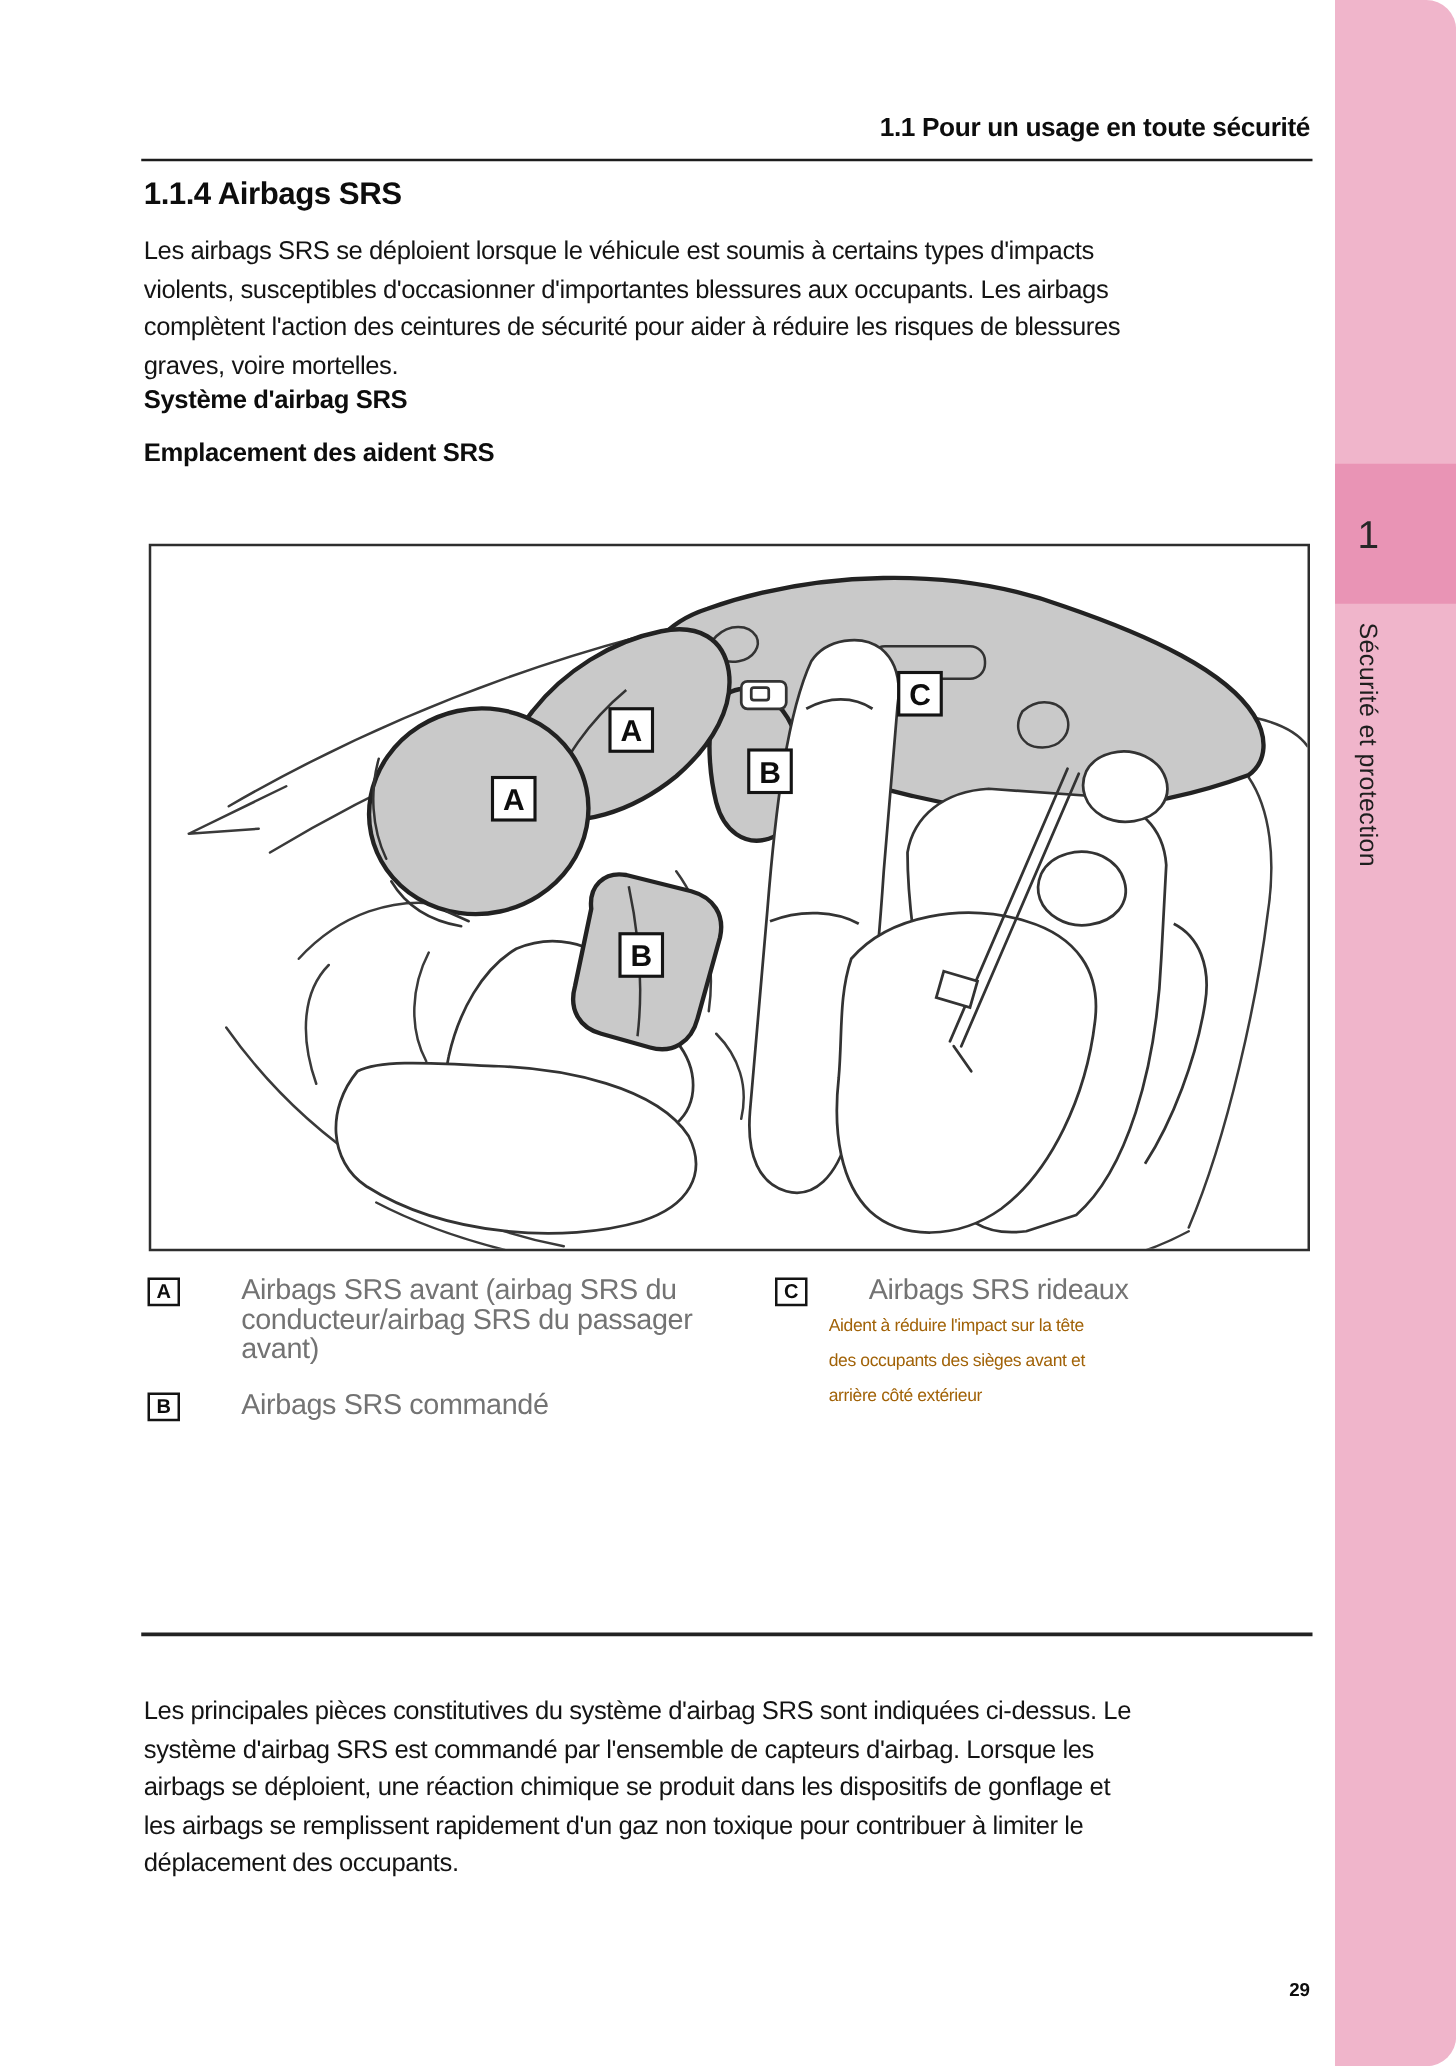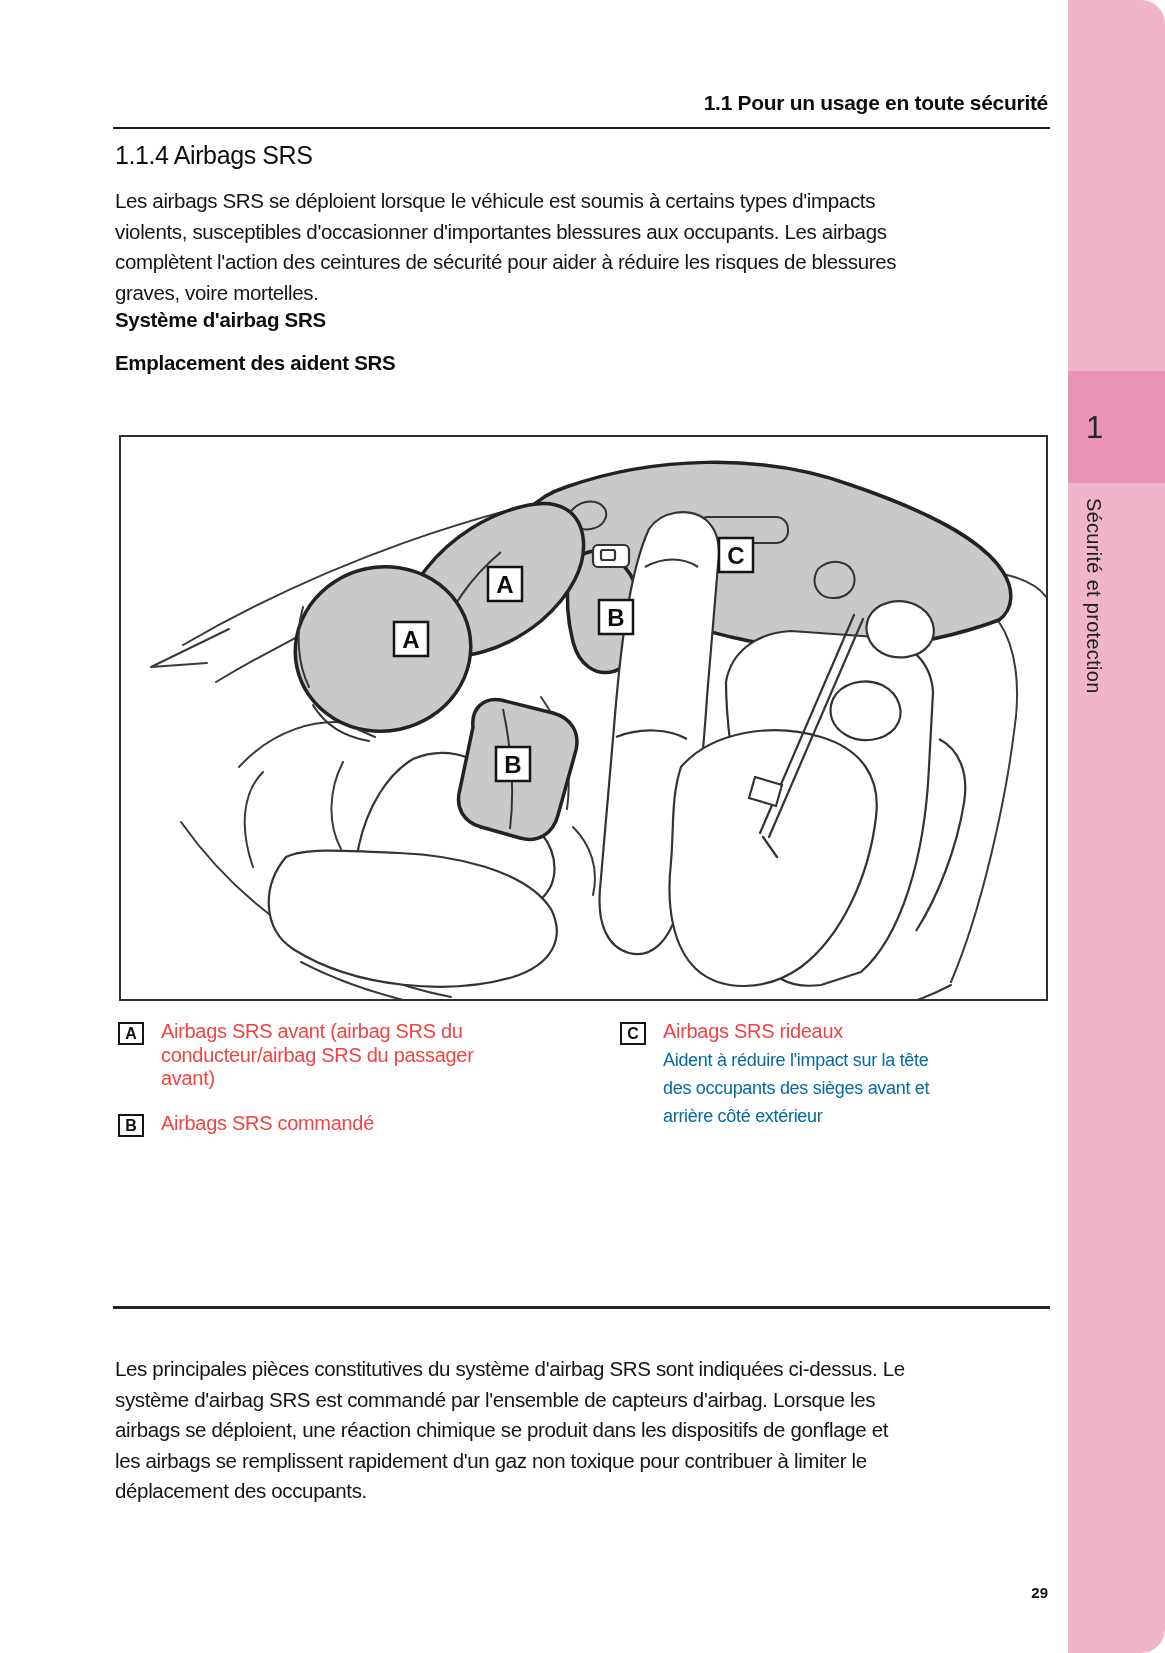--- a/index.html
+++ b/index.html
@@ -15,21 +15,21 @@
   .abs{position:absolute;}
   
   .running-header{
     left:115px;top:90px;width:933px;
     text-align:right;font-weight:bold;font-size:21px;line-height:26px;
     letter-spacing:-0.3px;color:#0d0d0d;
   }
   .rule1{left:113px;top:127px;width:937px;height:2px;background:#1c1c1c;}
   .section-title{
     left:115px;top:140px;width:800px;
-    font-weight:normal;font-size:25px;line-height:30px;letter-spacing:-0.4px;color:#0d0d0d;
+    font-weight:bold;font-size:25px;line-height:30px;letter-spacing:-0.4px;color:#0d0d0d;
   }
   .body-par{
     left:115px;width:933px;
     font-size:20.5px;line-height:30.5px;letter-spacing:-0.35px;
     white-space:pre-line;color:#141414;
   }
   .par-intro{top:186px;}
   .subhead{
     left:115px;width:800px;
     font-weight:bold;font-size:20.5px;line-height:25px;letter-spacing:-0.3px;color:#0d0d0d;
@@ -49,22 +49,22 @@
   .col2{left:502px;width:431px;}
   .legend-item{display:flex;align-items:flex-start;}
   .legend-item.second{margin-top:21px;}
   .key-box{
     flex:0 0 auto;margin-left:3px;margin-top:2px;
     width:22px;height:19px;border:2px solid #141414;
     font-weight:bold;font-size:16px;line-height:19px;text-align:center;color:#0d0d0d;
     background:#fff;
   }
   .legend-text{margin-left:17px;letter-spacing:-0.3px;}
-  .legend-title{font-size:20px;line-height:23.5px;white-space:pre-line;color:#ef4444;}
-  .legend-desc{font-size:18px;line-height:28px;white-space:pre-line;color:#0369a1;margin-top:2px;}
+  .legend-title{font-size:23px;line-height:23.5px;white-space:pre-line;color:#737373;margin-left:32px;}
+  .legend-desc{font-size:14px;line-height:28px;white-space:pre-line;color:#a16207;margin-top:2px;}
   .rule2{left:113px;top:1306px;width:937px;height:3px;background:#222;}
   .par-closing{top:1354px;}
   .page-number{
     top:1584px;left:115px;width:933px;text-align:right;
     font-weight:bold;font-size:15px;color:#0d0d0d;
   }
   
   .side-strip{right:0;top:0;width:97px;height:1653px;}
   .chapter-tab{
     position:absolute;left:0;top:371px;width:97px;height:112px;

